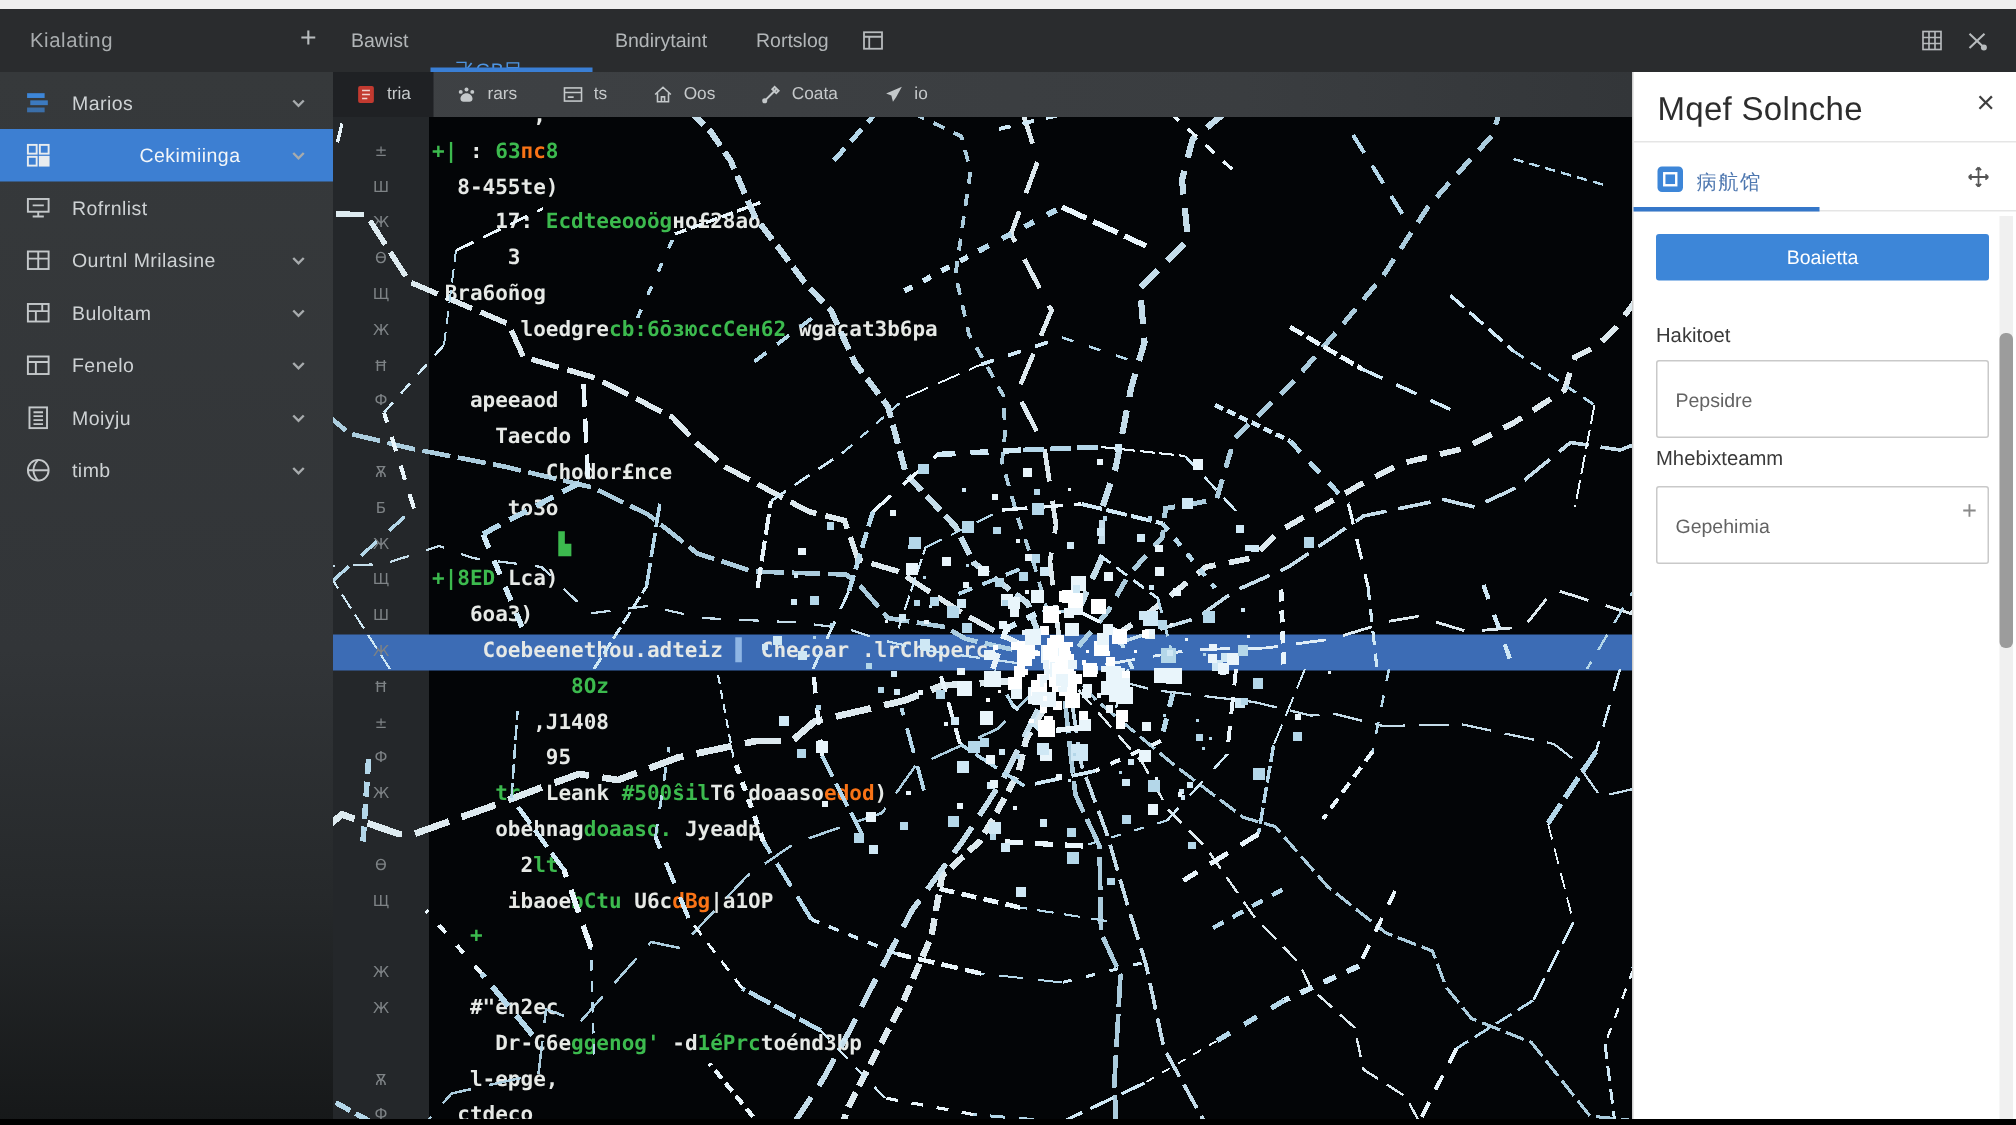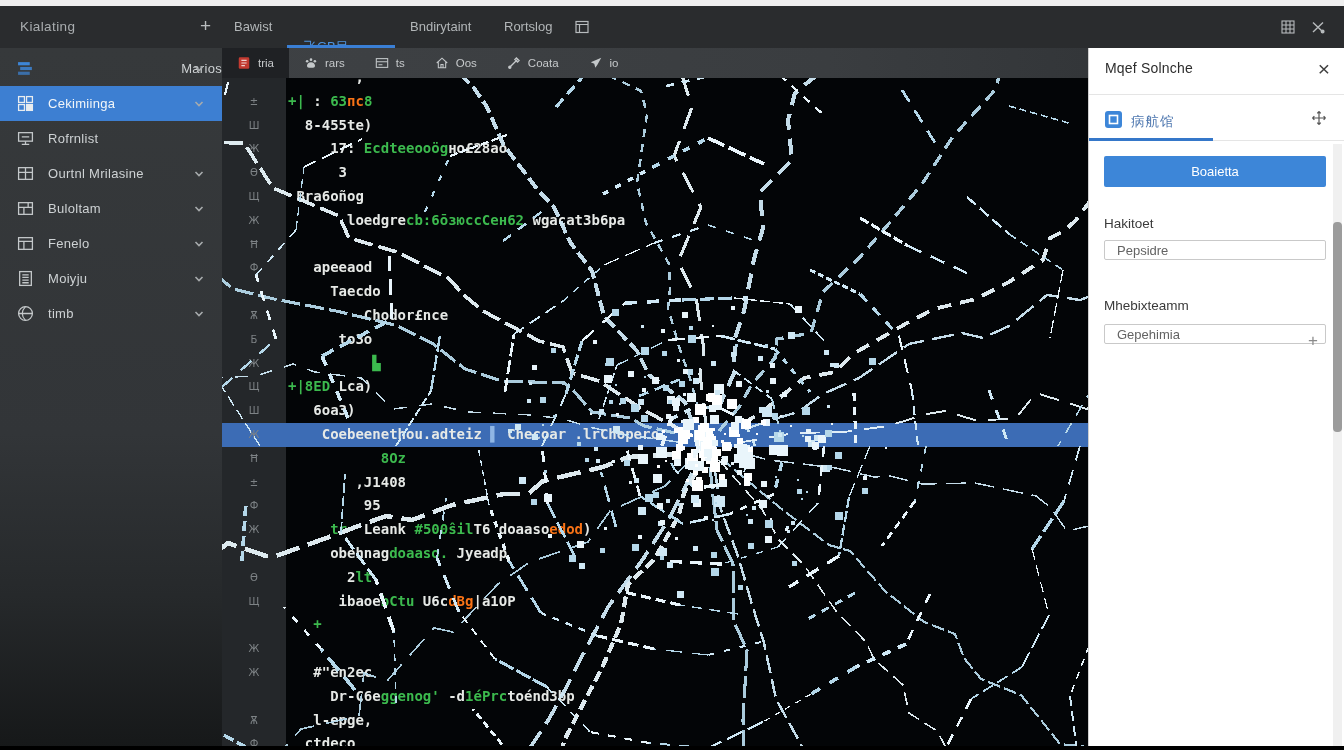--- a/index.html
+++ b/index.html
@@ -16,27 +16,27 @@
   .ttab.active{color:#4e95e2;margin-top:20px;}
   #tab-underline{left:287px;top:39px;width:108px;height:3px;background:#3a7fd5;}
   #top-winicon{left:574px;top:13px;width:16px;height:16px;}
   #top-grid{left:1280px;top:13px;width:16px;height:16px;}
   #top-tools{left:1310px;top:13px;width:16px;height:16px;}
 
   
   #sidebar{left:0;top:48px;width:222px;bottom:0;
            background:linear-gradient(#36393b 0%,#323538 55%,#26292b 78%,#161819 100%);}
   .srow{position:relative;height:35px;display:flex;align-items:center;}
-  .srow:first-child{margin-top:3px;justify-content:space-between;}
+  .srow:first-child{margin-top:3px;}
   .sicon{width:17px;height:17px;margin-left:17px;flex:none;}
   .sicon svg{width:100%;height:100%;display:block;}
   .slabel{margin-left:14px;font-size:13px;color:#ced2d4;letter-spacing:.3px;white-space:nowrap;}
   .schev{position:absolute;right:17px;width:12px;height:12px;}
   .schev svg{width:100%;height:100%;display:block;}
-  .srow.active{background:#3d7fd2;}
+  .srow.active{background:#3d7fd2;gap:45px;}
   .srow.active .slabel{color:#f2f6f9;}
   .srow.hover{background:#2c3033;border-top:1px solid #242729;border-bottom:1px solid #242729;box-sizing:border-box;}
 
   
   #etoolbar{left:222px;top:48px;width:866px;height:30px;display:flex;
             background:linear-gradient(90deg,#3e4144 0%,#3a3d40 70%,#333639 100%);}
   .etab{display:flex;align-items:center;gap:7px;padding:0 15px;font-size:11.5px;color:#c6c9cb;white-space:nowrap;}
   .etab.active{background:#1f2124;}
   .eicon{width:14px;height:14px;}
   .eicon svg{width:100%;height:100%;display:block;}
@@ -51,33 +51,33 @@
            font-family:"DejaVu Sans",sans-serif;font-size:10px;font-weight:normal;color:#7e8386;}
   .cl .txt{position:absolute;left:66px;top:0;}
   .cl.sel{background:#3c6cb5;}
   .w{color:#e6e9e6;} .g{color:#3cba4e;} .r{color:#f97316;} .h{color:#8fb6e4;}
   #cracks{position:absolute;left:0;top:0;width:866px;height:672px;pointer-events:none;
           shape-rendering:crispEdges;}
 
   
   #panel{left:1088px;top:48px;width:256px;bottom:0;background:#fff;
          border-left:1px solid #cfcfcf;box-sizing:border-box;}
-  #ptitle{left:16px;top:12px;font-size:14px;color:#2d2d2d;letter-spacing:.2px;}
+  #ptitle{left:16px;top:12px;font-size:22px;color:#2d2d2d;letter-spacing:.2px;}
   #pclose{right:14px;top:8px;font-size:21px;color:#3f3f3f;line-height:26px;cursor:default;}
   .pdivider{left:0;right:0;height:1px;background:#e5e5e5;}
   #ptabicon{left:15px;top:62px;width:19px;height:19px;}
   #ptabicon svg{width:100%;height:100%;display:block;}
   #ptablabel{left:42px;top:65px;font-size:13.5px;color:#4f78b0;letter-spacing:1px;}
   #pmove{right:16px;top:61px;width:18px;height:18px;}
   #pmove svg{width:100%;height:100%;display:block;}
   #ptab-underline{left:0;top:90px;width:124px;height:3px;background:#3577c9;}
   #pbutton{left:15px;top:108px;width:222px;height:31px;background:#3d86d8;border-radius:2px;
            color:#fff;font-size:13px;text-align:center;line-height:31px;cursor:default;}
   .plabel{left:15px;font-size:13.5px;color:#3a3a3a;}
-  .pinput{position:absolute;left:15px;width:222px;height:20px;border:1px solid #c9c9c9;border-radius:2px;
+  .pinput{position:absolute;left:15px;width:222px;height:52px;border:1px solid #c9c9c9;border-radius:2px;
           font-size:13px;color:#636363;padding:0 26px 0 12px;box-sizing:border-box;background:#fff;
           font-family:"Liberation Sans",sans-serif;outline:none;}
   .psuffix{position:absolute;left:214px;width:20px;text-align:center;font-size:17px;color:#8a8a8a;}
   #pscrolltrack{position:absolute;right:2px;top:96px;bottom:0;width:9px;background:#f0f0f0;}
   #pscrollthumb{position:absolute;right:2px;top:174px;width:9px;height:210px;background:#9c9c9c;border-radius:4px;}
 
   #btmstrip{left:0;bottom:0;width:1344px;height:4px;background:#000;z-index:9;}
 </style>
 </head>
 <body>

